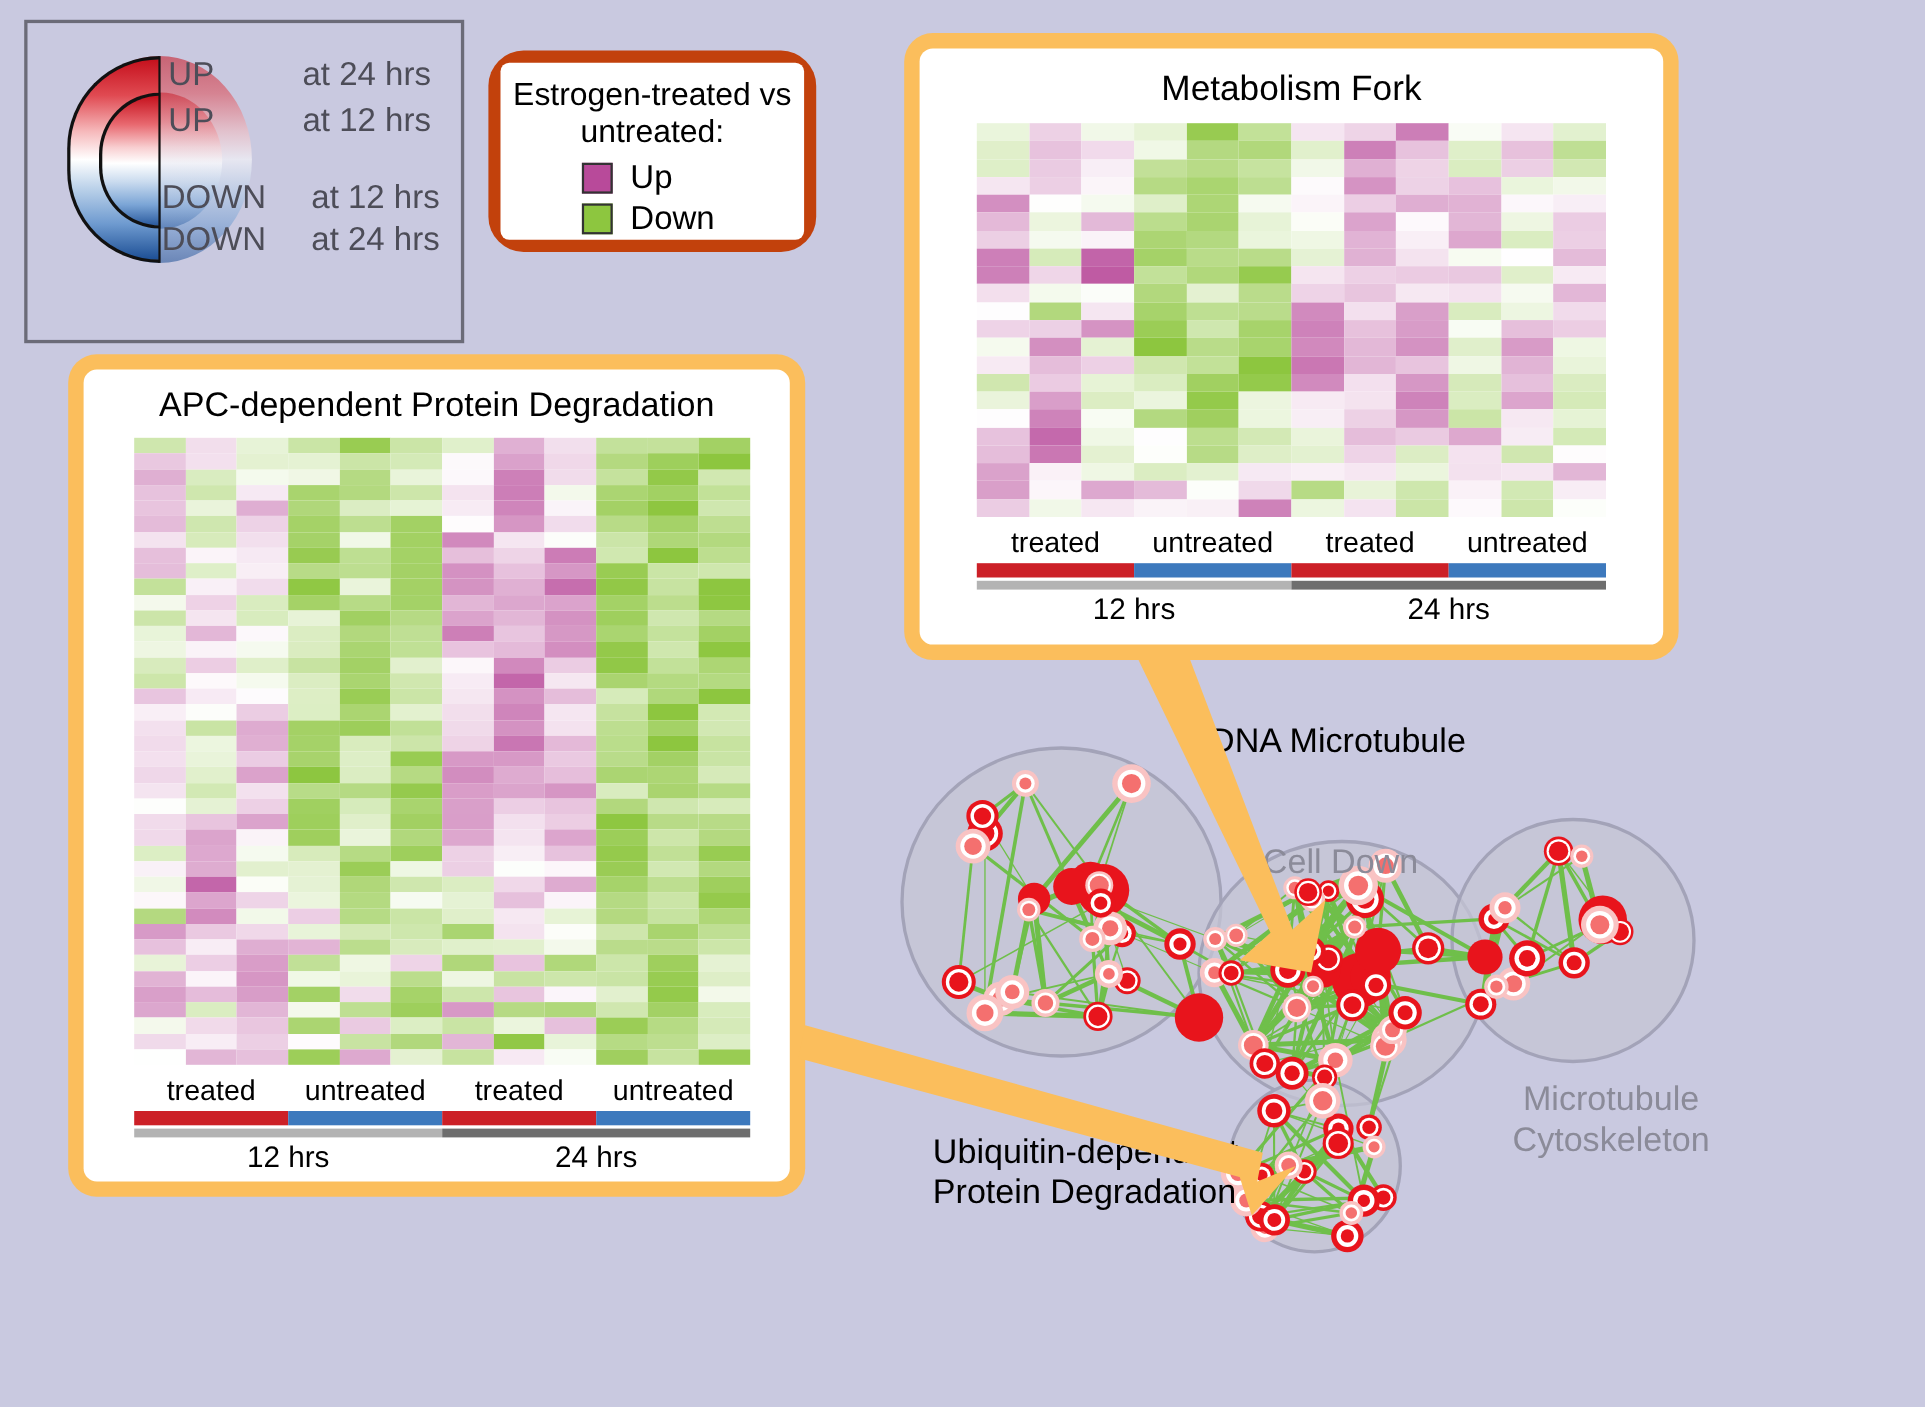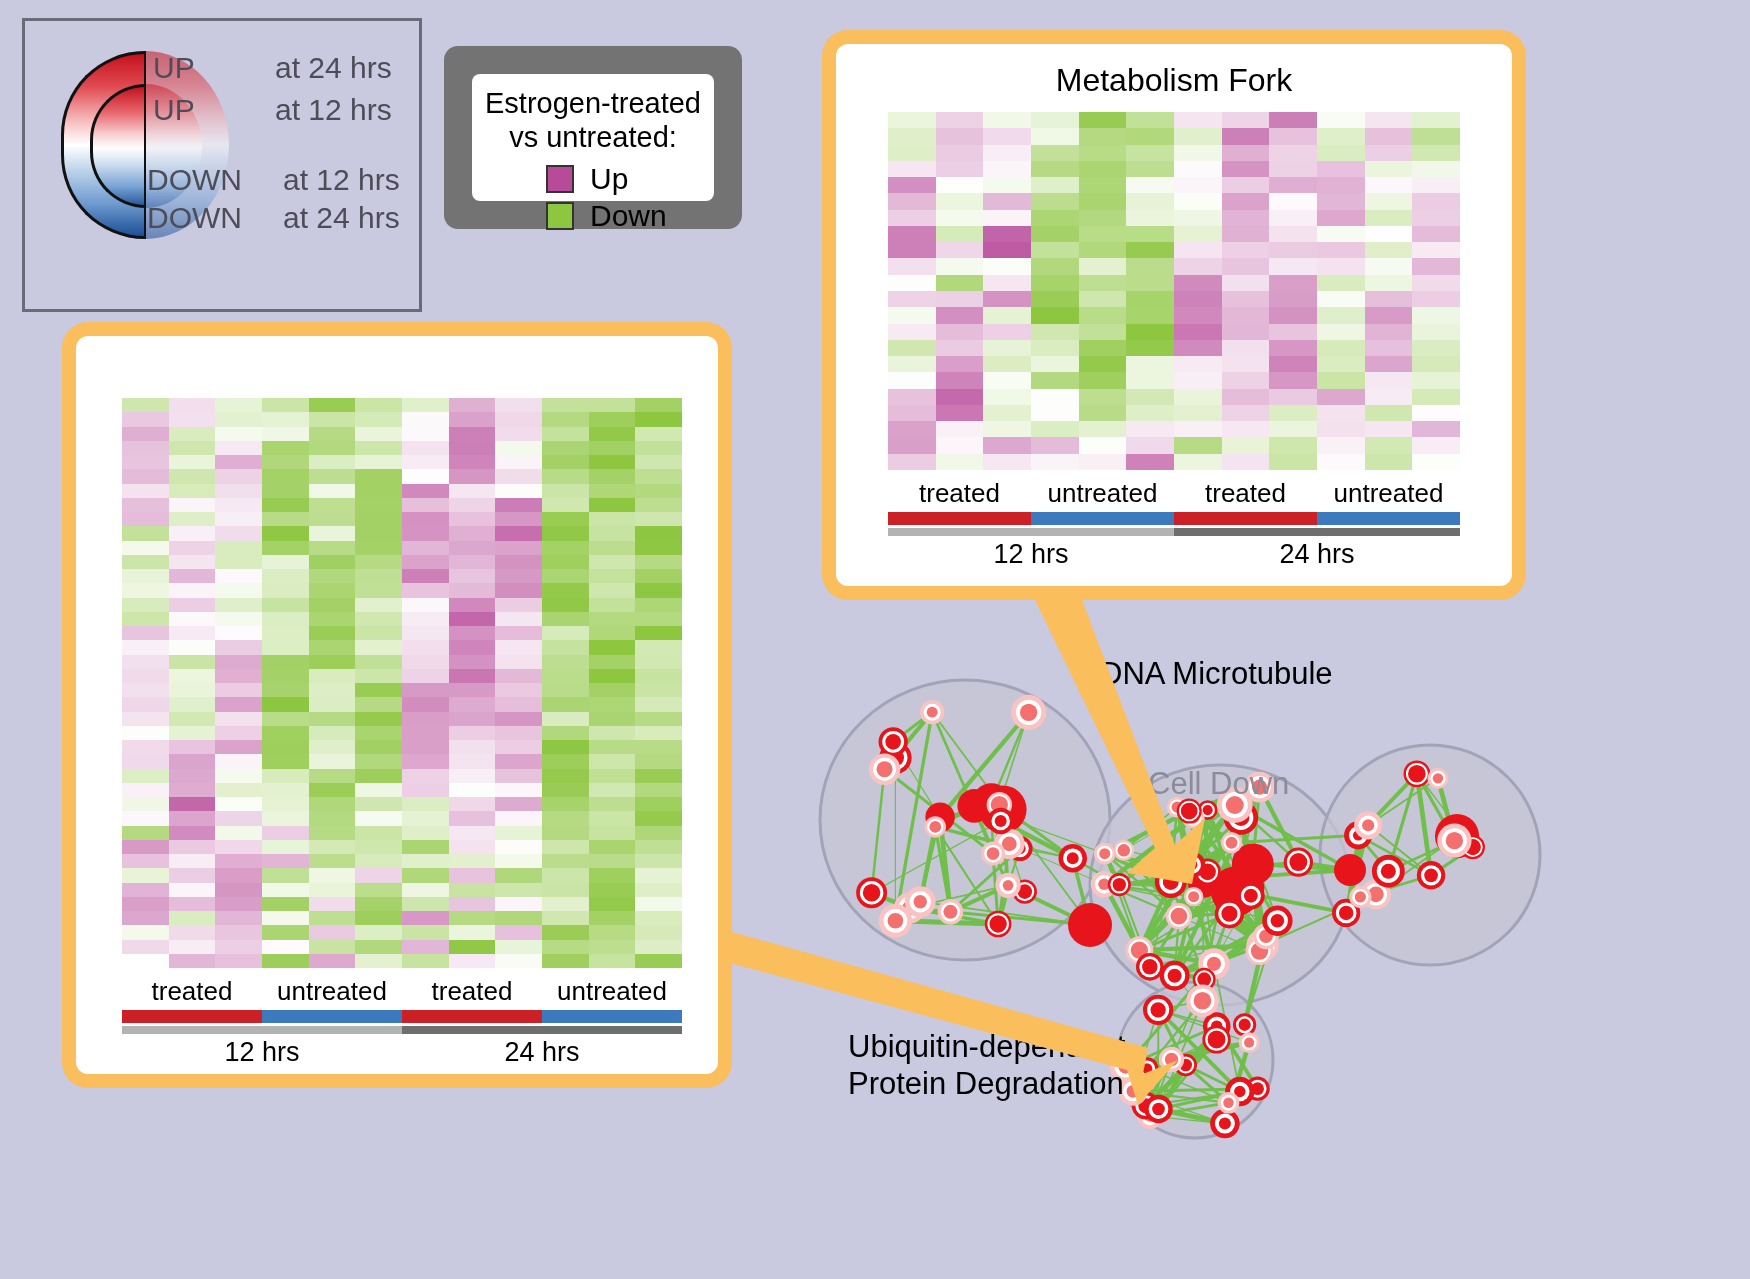--- a/index.html
+++ b/index.html
@@ -51,21 +51,21 @@
   .lg-dn1  { left:122px; top:142px; }
   .lg-dn1b { left:258px; top:142px; }
   .lg-dn2  { left:122px; top:180px; }
   .lg-dn2b { left:258px; top:180px; }
   .lg-foot { position:absolute; left:0; top:222px; width:100%;
     text-align:center; color:#4d4d58; font-size:29px; line-height:1.28; }
 
   
   .key-box {
     position:absolute; left:444px; top:46px; width:298px; height:183px;
-    background:#737373; border-radius:14px; padding:28px;
+    background:#c2410c; border-radius:32px; padding:11px;
   }
   .key-inner { width:100%; height:100%; background:#fff; border-radius:8px;
     padding:12px 0 0 0; }
   .key-title { text-align:center; font-size:29px; color:#000; line-height:1.18; }
   .key-rows { margin-top:8px; padding-left:74px; }
   .key-row { display:flex; align-items:center; gap:16px; margin-bottom:3px; }
   .key-sw { width:28px; height:28px; border:2px solid #333; }
   .key-lbl { font-size:30px; color:#000; }
 
   
@@ -427,20 +427,21 @@
         <div class="time-labels">
             <div style="flex:1">12 hrs</div>
             <div style="flex:1">24 hrs</div>
           </div>
       </div>
     </div>
   </div>
 
   <div class="panel" id="panel-apc">
     <div class="panel-inner">
+      <div class="panel-title">APC-dependent Protein Degradation</div>
       <div class="hm" id="hm-apc" style="left: 46px; top: 62px; width: 560px; height: 570px; grid-template-columns: repeat(12, 1fr); grid-template-rows: repeat(40, 1fr);">
           <div class="hm-cell" style="background:rgb(207,231,174)"></div>
           <div class="hm-cell" style="background:rgb(242,222,236)"></div>
           <div class="hm-cell" style="background:rgb(231,243,215)"></div>
           <div class="hm-cell" style="background:rgb(202,229,166)"></div>
           <div class="hm-cell" style="background:rgb(153,204,82)"></div>
           <div class="hm-cell" style="background:rgb(203,229,167)"></div>
           <div class="hm-cell" style="background:rgb(224,240,203)"></div>
           <div class="hm-cell" style="background:rgb(224,176,211)"></div>
           <div class="hm-cell" style="background:rgb(242,223,237)"></div>
@@ -1495,20 +1496,22 @@
         <circle cx="459.13441577610575" cy="422.63284979912913" r="7.489292909807957" fill="#ffffff"></circle>
         <circle cx="459.13441577610575" cy="422.63284979912913" r="5.059807956104253" fill="#f4706f"></circle>
         <circle cx="368.50588062141185" cy="489.022866020478" r="14.194710219478738" fill="#e8141c"></circle>
         <circle cx="368.50588062141185" cy="489.022866020478" r="9.87786565500686" fill="#ffffff"></circle>
         <circle cx="368.50588062141185" cy="489.022866020478" r="6.3459019204389575" fill="#e8141c"></circle>
         <circle cx="300" cy="305" r="22" fill="#e8141c"></circle>
         <circle cx="560" cy="250" r="16" fill="#e8141c"></circle>
       </svg>
     <div class="clabel" id="lbl-dna">DNA Microtubule</div>
     <div class="clabel" id="lbl-cc">Cell Down</div>
+    <div class="clabel" id="lbl-mt">Microtubule
+Cytoskeleton</div>
     <div class="clabel" id="lbl-ub">Ubiquitin-dependent
 Protein Degradation</div>
   </div>
 
   <svg id="arrows" style="position:absolute;left:0;top:0;width:1750px;height:1279px;pointer-events:none;">
     <polygon points="1035,600 1082,600 1175,845 1205,818 1192,884 1127,873 1155,848" fill="#fbbe5c"></polygon>
     <polygon points="732,932 1148,1048 1143,1074 1178,1060 1138,1105 1127,1070 1142,1074 726,962" fill="#fbbe5c"></polygon>
   </svg>
 </div>
 

